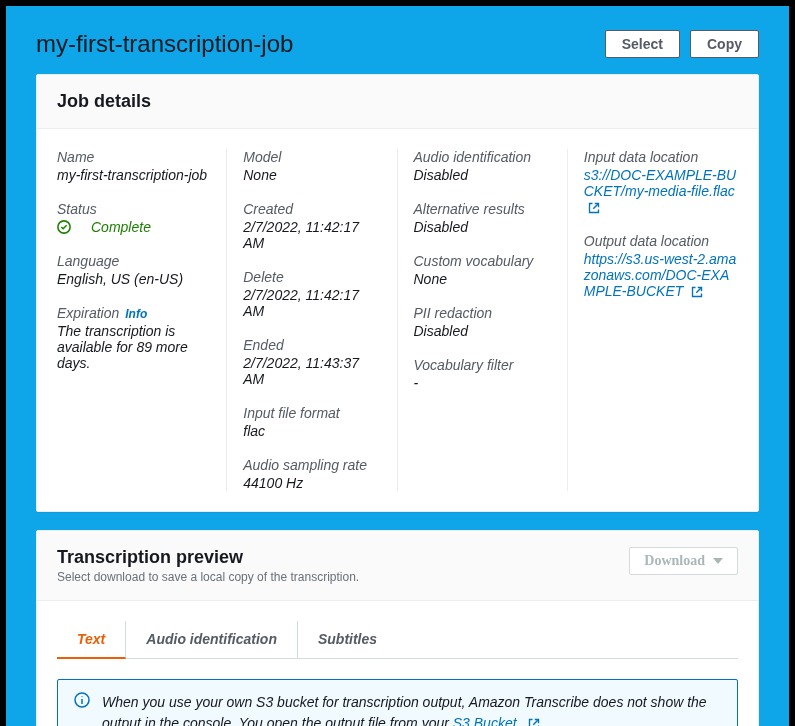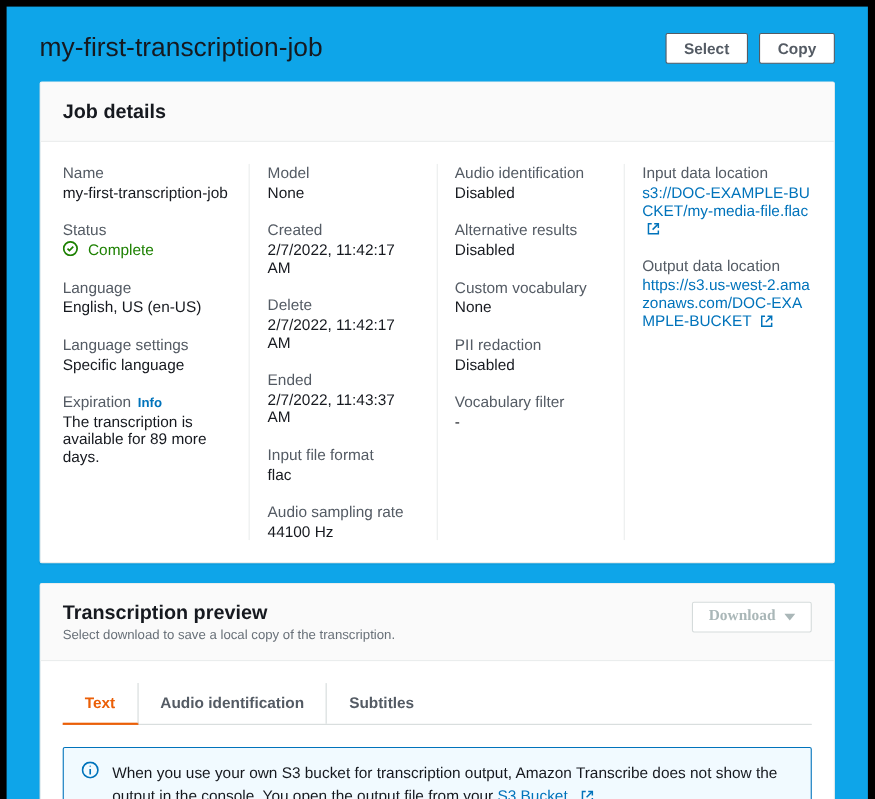--- a/index.html
+++ b/index.html
@@ -6,33 +6,33 @@
 body { font-family: "Amazon Ember", "Helvetica Neue", Arial, sans-serif; background: #000; padding: 6px; width: 795px; font-size: 14px; color: #16191f; }
 .page { background: #0ea5e9; padding: 12px; }
 .header { display: flex; justify-content: space-between; align-items: center; padding: 12px 18px 16px; }
 .header h1 { font-size: 24px; font-weight: 400; }
 .header-actions { display: flex; gap: 10px; }
 .btn { background: #fff; border: 1px solid #545b64; color: #545b64; padding: 5px 16px; font-size: 14px; cursor: pointer; font-weight: 700; border-radius: 2px; }
 .panel { background: #fff; margin: 0 18px 18px; border: 1px solid #eaeded; box-shadow: 0 1px 1px rgba(0,0,0,0.05); border-radius: 2px; }
 .panel-header { background: #fafafa; border-bottom: 1px solid #eaeded; padding: 16px 20px; }
 .panel-title { font-size: 18px; font-weight: 700; }
 .panel-sub { font-size: 12px; color: #687078; margin-top: 2px; }
-.panel-body { padding: 20px; }
+.panel-body { padding: 20px; font-style: italic; }
 .cols { display: flex; gap: 0; }
 .col { flex: 0 0 25%; padding: 0 16px; border-right: 1px solid #eaeded; }
 .col:first-child { padding-left: 0; }
 .col:last-child { border-right: none; padding-right: 0; }
 .field { margin-bottom: 18px; }
 .field:last-child { margin-bottom: 0; }
 .field-label { color: #545b64; font-size: 14px; margin-bottom: 2px; }
 .field-value { font-size: 14px; }
 .info-link { color: #0073bb; font-size: 12px; font-weight: 700; cursor: pointer; margin-left: 6px; }
 .link { color: #0073bb; cursor: pointer; word-break: break-all; }
 .ext-icon { display: inline-block; width: 12px; height: 12px; vertical-align: middle; margin-left: 4px; }
-.status-complete { color: #1d8102; display: flex; align-items: flex-start; gap: 9px; }
+.status-complete { color: #1d8102; display: flex; align-items: center; gap: 20px; }
 .status-complete svg { width: 14px; height: 14px; }
 .preview-header { display: flex; justify-content: space-between; align-items: flex-start; }
 .btn-disabled { background: #fff; border: 1px solid #d5dbdb; color: #aab7b8; padding: 5px 14px; font-size: 14px; font-weight: 700; cursor: not-allowed; border-radius: 2px; display: flex; align-items: center; gap: 8px; font-family: Liberation Serif, serif; }
 .btn-disabled svg { width: 10px; height: 10px; fill: #aab7b8; }
 .tabs { display: flex; border-bottom: 1px solid #d5dbdb; margin-bottom: 20px; }
 .tab { padding: 10px 20px; font-size: 14px; font-weight: 700; color: #545b64; cursor: pointer; border-right: 1px solid #d5dbdb; }
 .tab.active { color: #eb5f07; border-bottom: 2px solid #eb5f07; margin-bottom: -1px; }
 .tab:last-child { border-right: none; }
 .infobox { border: 1px solid #0073bb; background: #f1faff; padding: 12px 16px; display: flex; gap: 12px; border-radius: 2px; }
 .infobox-icon { flex-shrink: 0; color: #0073bb; }
@@ -68,24 +68,20 @@
                 <svg viewBox="0 0 16 16" fill="none" stroke="#1d8102" stroke-width="1.8">
                   <circle cx="8" cy="8" r="7"></circle>
                   <path d="M5 8l2 2 4-4"></path>
                 </svg>
                 <span>Complete</span>
               </div>
             </div>
             <div class="field">
               <div class="field-label">Language</div>
               <div class="field-value">English, US (en-US)</div>
-            </div>
-            <div class="field">
-              <div class="field-label">Language settings</div>
-              <div class="field-value">Specific language</div>
             </div>
             <div class="field">
               <div class="field-label">Expiration<span class="info-link">Info</span></div>
               <div class="field-value">The transcription is available for 89 more days.</div>
             </div>
           </div>
           <div class="col">
             <div class="field">
               <div class="field-label">Model</div>
               <div class="field-value">None</div>

